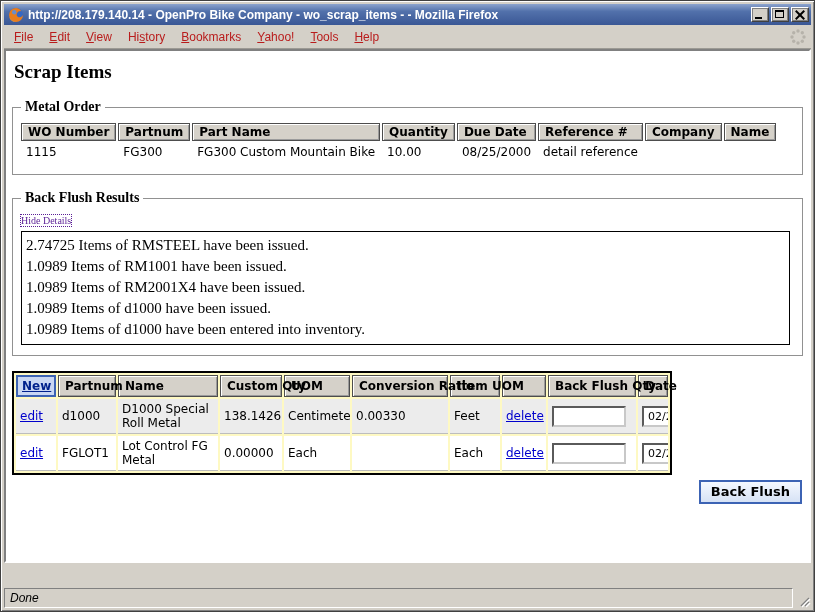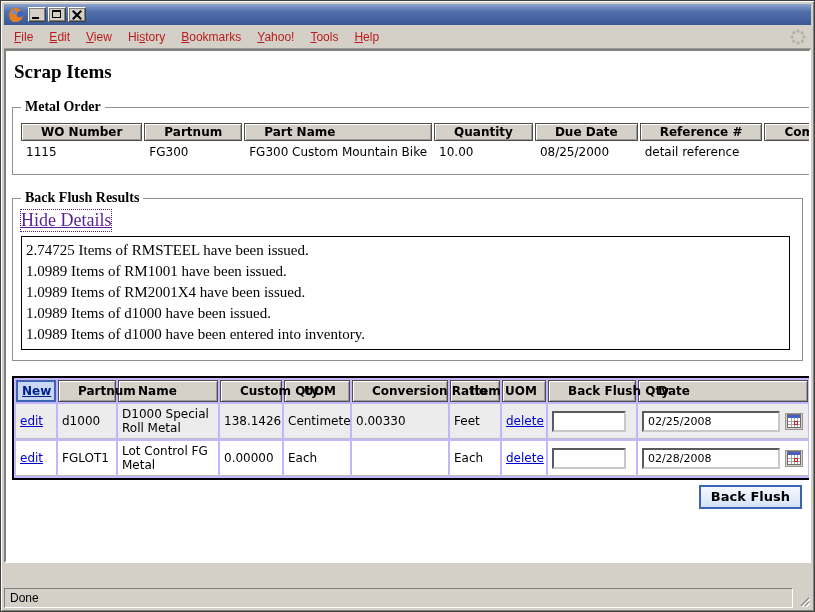--- a/index.html
+++ b/index.html
@@ -52,45 +52,45 @@
     font-family:"Liberation Serif", serif;
   }
   .page-title{ font-family:"Liberation Serif", serif; font-size:19px; font-weight:bold; margin:2px 0 16px 2px; color:#000; }
   fieldset{
     border:1px solid #919191; margin:0 0 15px 0; padding:4px 6px 8px 6px;
   }
   legend{ font-family:"Liberation Serif", serif; font-size:14px; font-weight:bold; padding:0 4px; margin-left:2px; }
   
   .bevel-th{
     background:#d5d1c9; color:#000; font-family:"DejaVu Sans", sans-serif;
-    font-size:12px; font-weight:bold; text-align:left; padding:1px 19px;
+    font-size:12px; font-weight:bold; text-align:left; padding:1px 6px;
     border:1px solid #4d4d4d;
     box-shadow: inset 1px 1px 0 #ffffff, inset -1px -1px 0 #9b9b9b;
     white-space:nowrap; cursor:default;
   }
   
   .wo-table{ border-collapse:separate; border-spacing:2px; margin:2px 0 4px 0; }
   .wo-table td{
     font-family:"DejaVu Sans", sans-serif; font-size:12px; color:#000;
     padding:2px 5px 1px 5px; white-space:nowrap;
   }
   
   .bf-summary{ font-size:15px; margin:4px 0 6px 2px; color:#000; }
   .toggle-link{
-    display:inline-block; font-size:18px; color:#5a1e96; text-decoration:underline;
+    display:inline-block; font-size:10px; color:#5a1e96; 
     outline:1px dotted #5a1e96; margin:0 0 5px 2px; cursor:pointer;
   }
   .details-box{
     border:1px solid #000; margin:0 6px 2px 2px; padding:2px 4px;
   }
   .detail-line{ font-size:15px; color:#000; margin:3px 0 4px 0; }
   
   .scrap-table{
-    width:800px; border:2px solid #000; border-collapse:separate; border-spacing:2px;
-    background:#c4b5fd; margin:8px 0 2px 0; table-layout:fixed;
+    width:660px; border:2px solid #000; border-collapse:separate; border-spacing:2px;
+    background:#fef9c3; margin:8px 0 2px 0; table-layout:fixed;
   }
   .scrap-table col.c-new{ width:40px; } .scrap-table col.c-part{ width:58px; }
   .scrap-table col.c-name{ width:100px; } .scrap-table col.c-sqty{ width:62px; }
   .scrap-table col.c-uom{ width:66px; } .scrap-table col.c-conv{ width:96px; }
   .scrap-table col.c-iuom{ width:50px; } .scrap-table col.c-del{ width:44px; }
   .scrap-table col.c-bfq{ width:88px; } .scrap-table col.c-date{ width:auto; }
   .new-th{
     background:#c9d7f3; border:2px solid #3c63b4; padding:2px 4px; text-align:center;
     font-family:"DejaVu Sans", sans-serif; font-size:12px; font-weight:bold;
   }
@@ -116,21 +116,21 @@
   
   .bf-button-row{ width:792px; text-align:right; padding:3px 2px 0 0; }
   .bf-button{
     font-family:"DejaVu Sans", sans-serif; font-size:13px; font-weight:bold; color:#000;
     background:linear-gradient(to bottom,#f4f8ff,#d6e2f5);
     border:2px solid #3c63b4; padding:2px 10px 3px 10px; cursor:pointer;
   }
   
   .statusbar{
     position:absolute; left:3px; right:3px; bottom:3px; height:22px;
-    background:#d4d0c8; display:flex; align-items:stretch; padding-top:2px;
+    background:#d4d0c8; display:flex; align-items:stretch; padding-top:2px;font-style:italic;
   }
   .status-panel{
     flex:1; border:1px solid; border-color:#808080 #ffffff #ffffff #808080;
     display:flex; align-items:center; padding:0 5px; margin-right:4px;
   }
   .status-text{ font-size:12px; color:#000; }
   .resize-grip{ width:14px; height:14px; align-self:flex-end; cursor:nwse-resize; }
 </style>
 </head>
 <body>
@@ -139,20 +139,21 @@
 
   <div class="titlebar">
     <span class="app-icon">
       <svg width="16" height="16" viewBox="0 0 16 16">
         <circle cx="8" cy="8" r="7" fill="#3468c6"></circle>
         <path d="M8,1 A7,7 0 1,0 15,8 C13.5,10.5 11,11 9.5,9.5 C8,8 9,5.5 10.5,4.5 C12,3.5 13,4 13.5,4.5 A7,7 0 0,0 8,1 Z" fill="#e87d1e"></path>
         <path d="M1.2,9.5 A7,7 0 0,0 8,15 C4,14.5 2,12 1.2,9.5 Z" fill="#f4a33c"></path>
         <circle cx="6.2" cy="5.2" r="2.2" fill="#5b8fe0" opacity="0.9"></circle>
       </svg>
     </span>
+    <span class="title-text">http://208.179.140.14 - OpenPro Bike Company - wo_scrap_items - - Mozilla Firefox</span>
     <span class="win-btns">
       <span class="win-btn">
           <span class="glyph-min"></span>
         </span>
       <span class="win-btn">
           <span class="glyph-max"></span>
         </span>
       <span class="win-btn">
           <span class="glyph-close"></span>
         </span>

